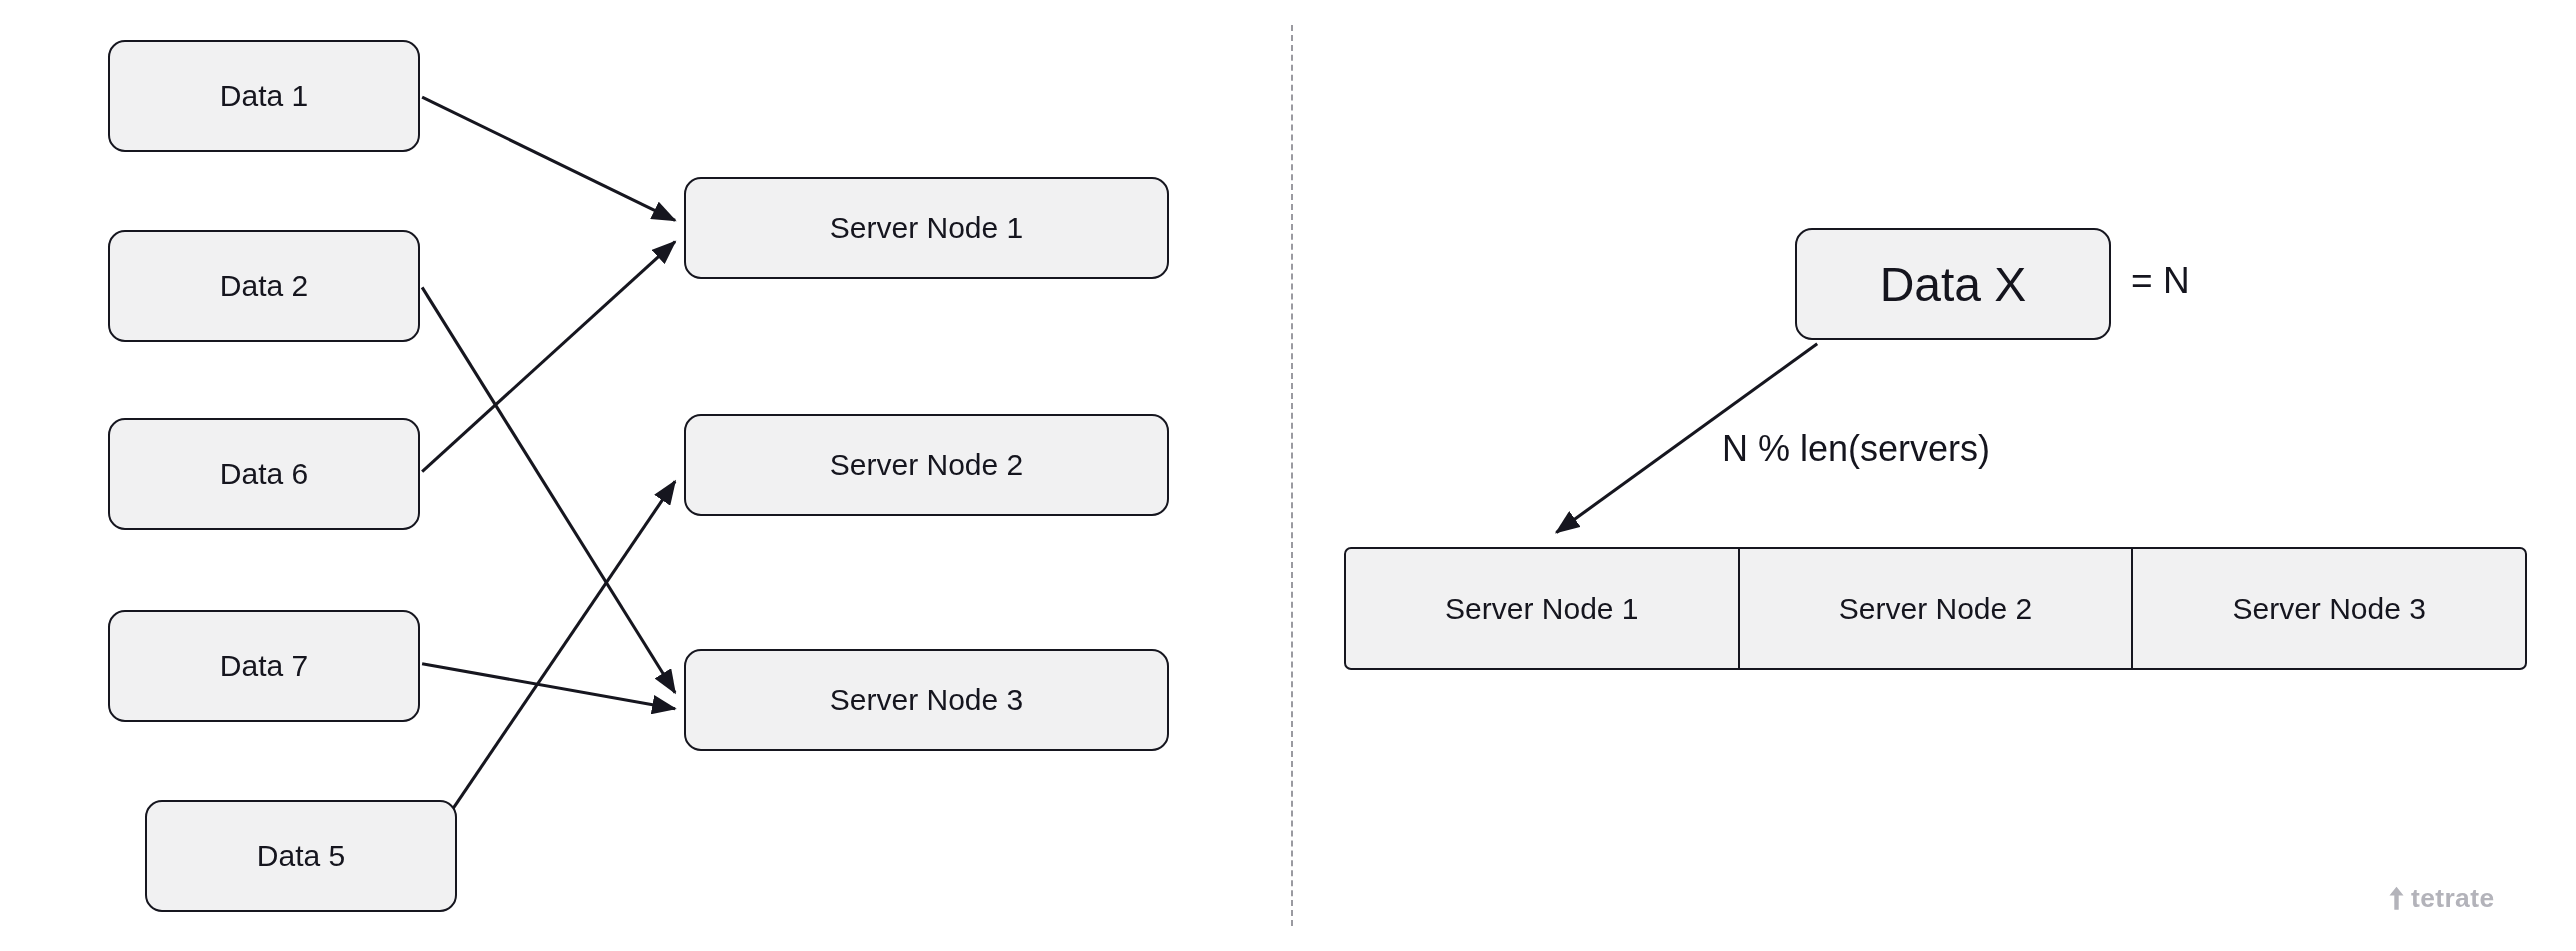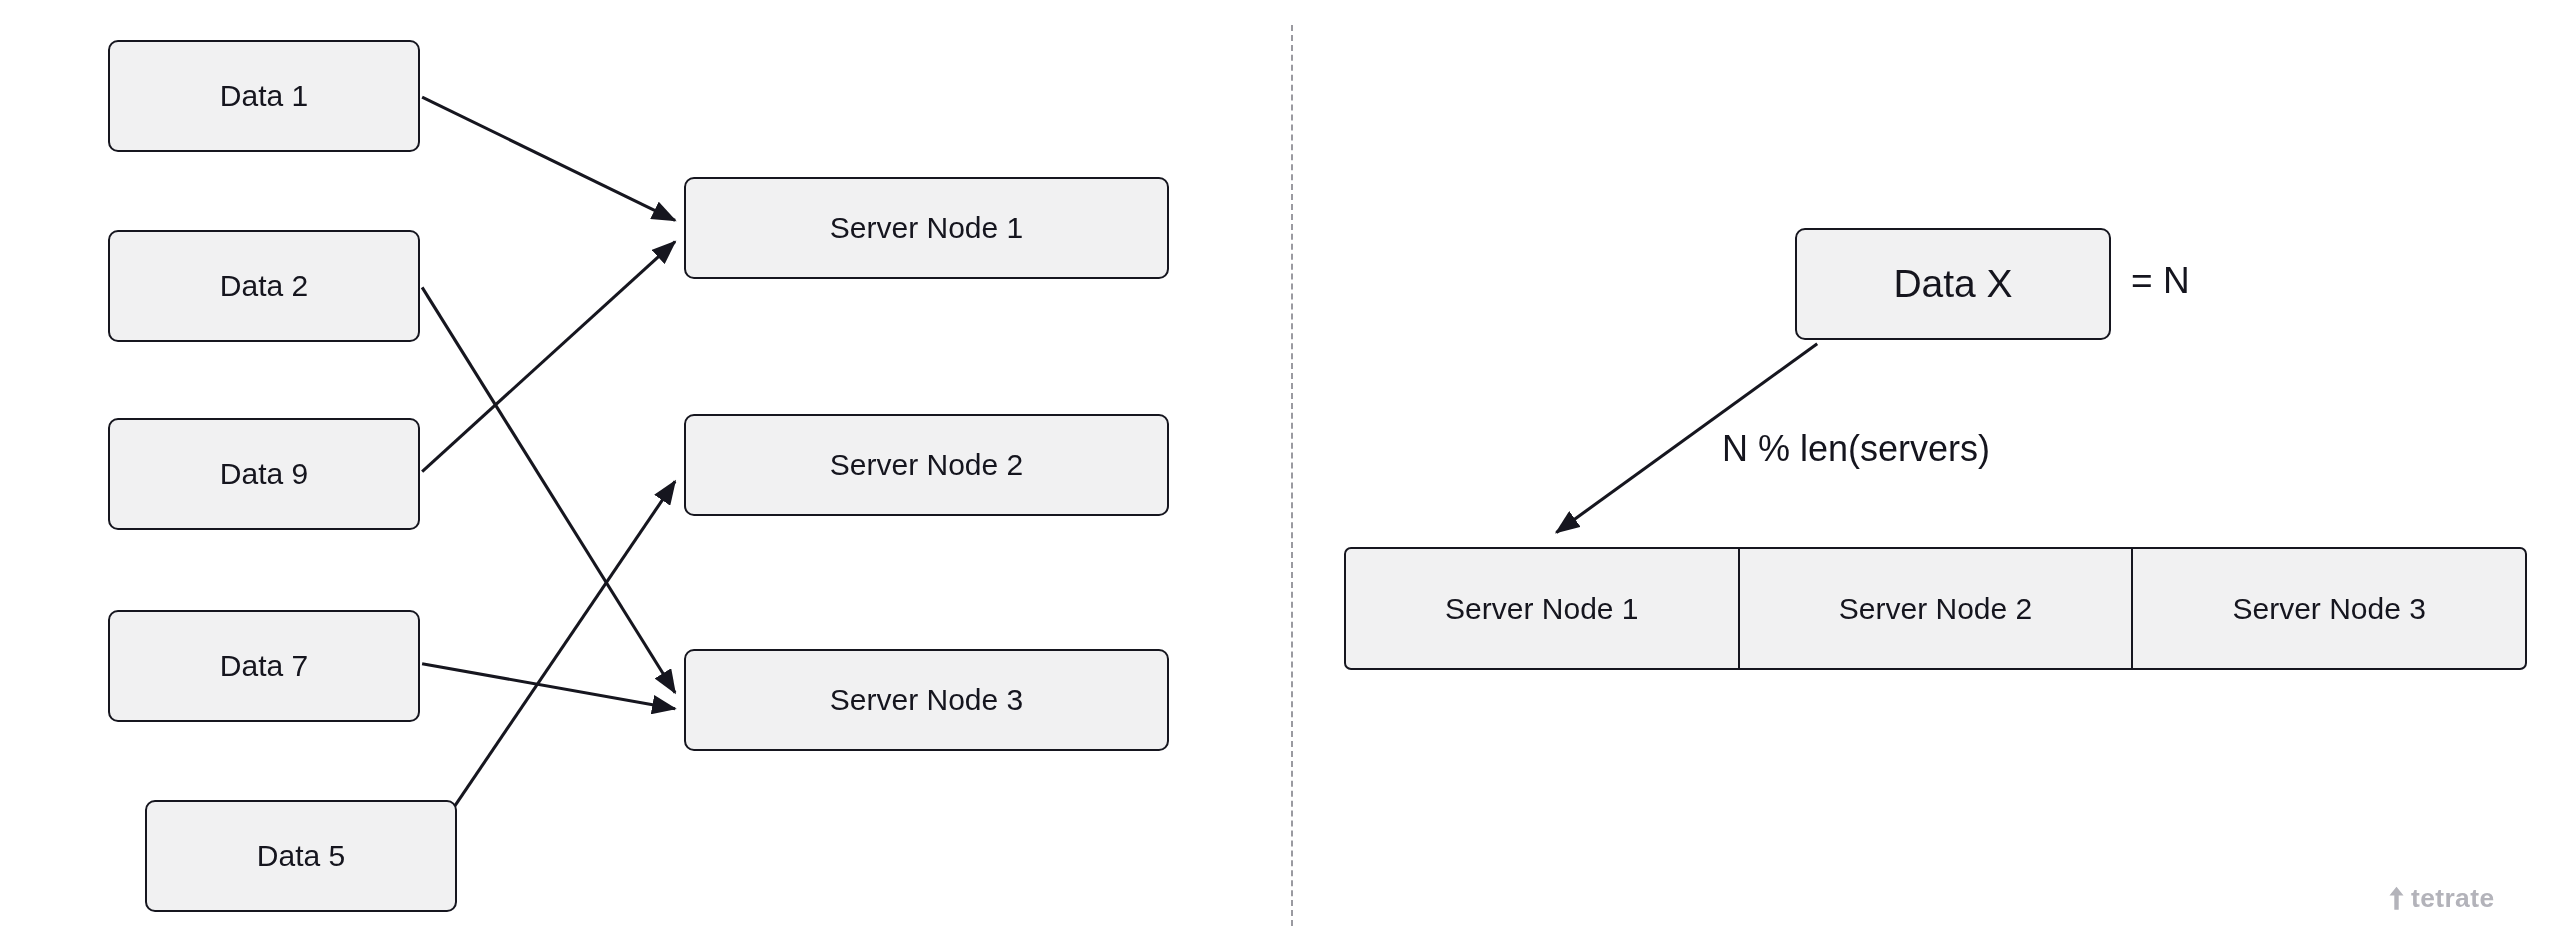--- a/index.html
+++ b/index.html
@@ -9,28 +9,28 @@
     background:#ffffff;
     font-family:"Liberation Sans", sans-serif;
     color:#15151e;
     overflow:hidden;
   }
   .node-box{
     position:absolute;
     box-sizing:border-box;
     background:#f1f1f2;
     border:2.6px solid #16161f;
-    border-radius:10px;
+    border-radius:17px;
     display:flex;align-items:center;justify-content:center;
     font-size:30px;
     color:#15151e;
   }
   .data-box{width:312px;height:112px;left:108px;}
   .server-box{width:485px;height:102px;left:684px;}
-  .datax-box{width:316px;height:112px;left:1795px;top:228px;font-size:39px;}
+  .datax-box{width:316px;height:112px;left:1795px;top:228px;font-size:48px;}
   .equals-label{
     position:absolute;left:2131px;top:260px;
     font-size:37px;color:#15151e;white-space:nowrap;
   }
   .arrow-label{
     position:absolute;left:1722px;top:428px;
     font-size:36px;color:#15151e;white-space:nowrap;
   }
   .server-row{
     position:absolute;left:1344px;top:547px;
@@ -83,21 +83,21 @@
     <line class="edge" x1="2062" y1="390" x2="1766" y2="604" marker-end="url(#arrowhead)"></line>
   </svg>
 
   <div class="node-box data-box" style="top:40px;">
     <span>Data 1</span>
   </div>
   <div class="node-box data-box" style="top:230px;">
     <span>Data 2</span>
   </div>
   <div class="node-box data-box" style="top:418px;">
-    <span>Data 9</span>
+    <span>Data 6</span>
   </div>
   <div class="node-box data-box" style="top:610px;">
     <span>Data 7</span>
   </div>
   <div class="node-box data-box" style="top:800px;margin-left:37px;">
     <span>Data 5</span>
   </div>
 
   <div class="node-box server-box" style="top:177px;">
     <span>Server Node 1</span>

